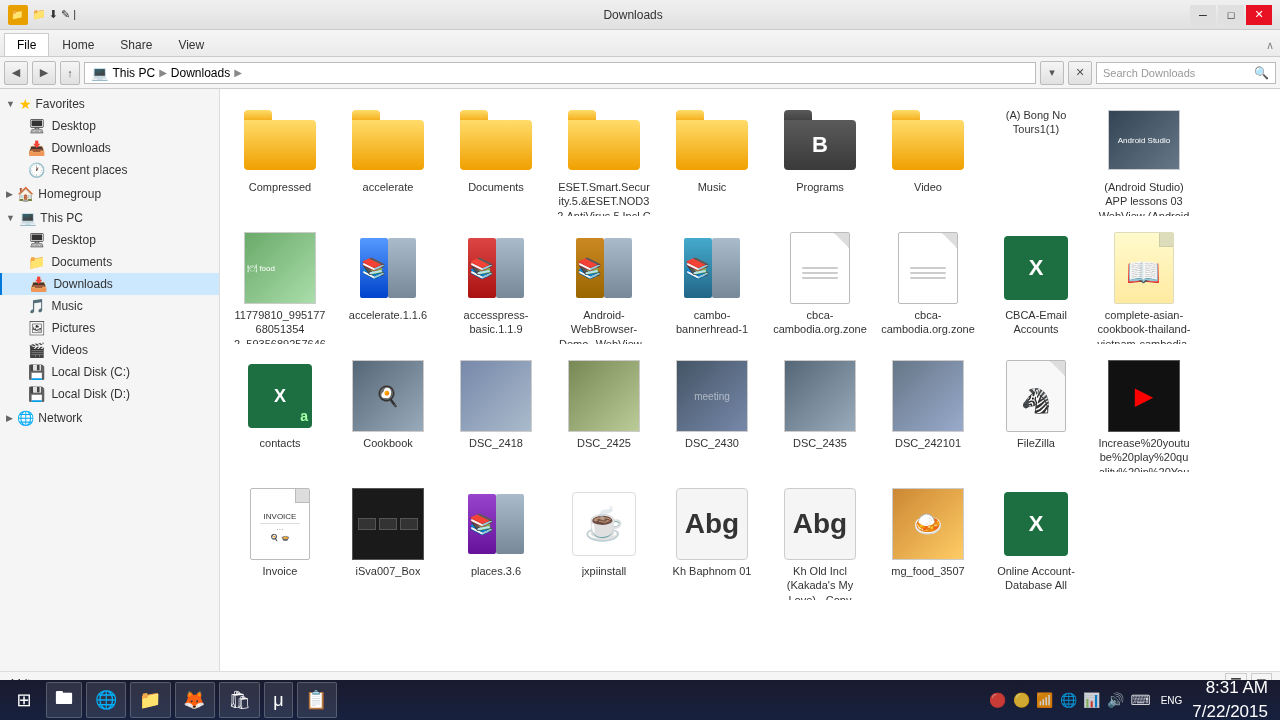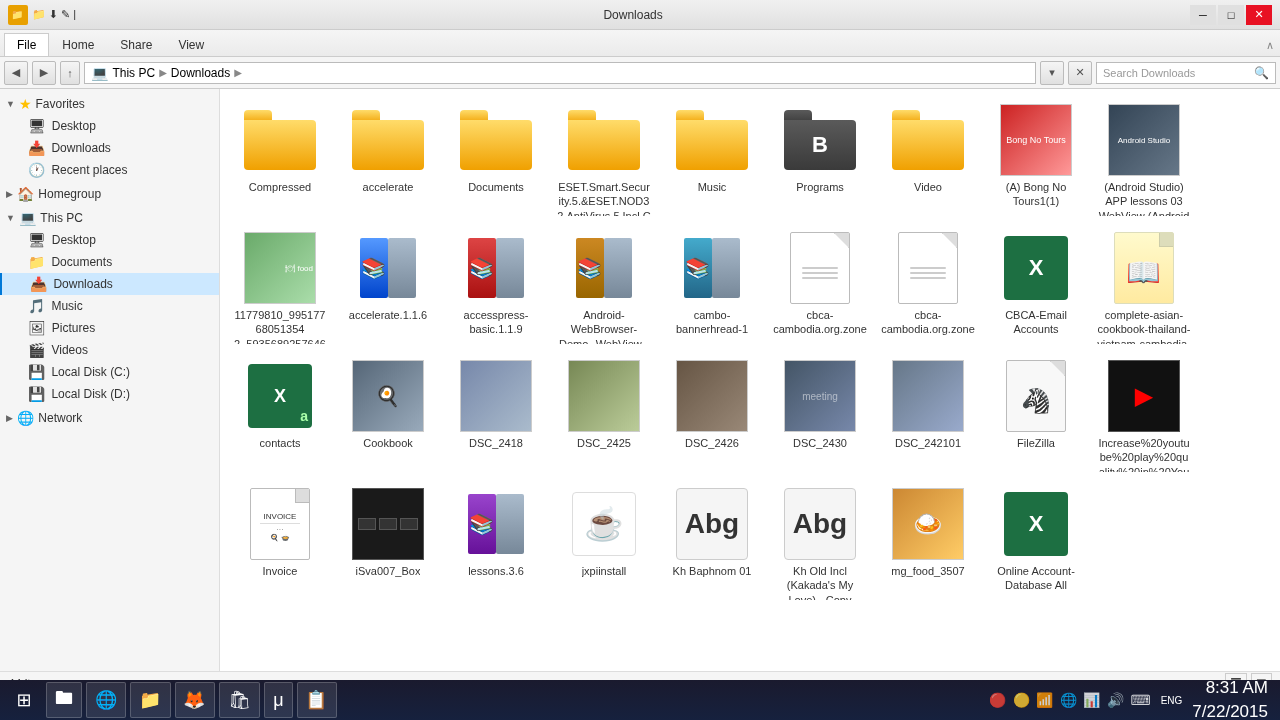--- a/index.html
+++ b/index.html
@@ -498,40 +498,35 @@
         <div class="file-thumb">
           <div class="folder-large">
             <div class="folder-tab"></div>
             <div class="folder-body"></div>
           </div>
         </div>
         <div class="file-name">Video</div>
       </div>
 
       <div class="file-item">
-        <div class="file-thumb">
-          <div style="width:72px;height:72px;background:linear-gradient(135deg,#cc2222,#ff9999);border:1px solid #ccc;display:flex;align-items:center;justify-content:center;">
-            <span style="color:white;font-size:9px;text-align:center;padding:4px;">Bong No Tours</span>
-          </div>
-        </div>
         <div class="file-name">(A) Bong No Tours1(1)</div>
       </div>
 
       <div class="file-item">
         <div class="file-thumb">
-          <div style="width:72px;height:72px;background:linear-gradient(135deg,#334455,#667788);border:1px solid #ccc;display:flex;align-items:center;justify-content:center;">
+          <div style="width:72px;height:60px;background:linear-gradient(135deg,#334455,#667788);border:1px solid #ccc;display:flex;align-items:center;justify-content:center;">
             <span style="color:white;font-size:8px;text-align:center;padding:2px;">Android Studio</span>
           </div>
         </div>
         <div class="file-name">(Android Studio) APP lessons 03 WebView (Android教学 a...</div>
       </div>
 
       <div class="file-item">
         <div class="file-thumb">
-          <div style="width:72px;height:72px;background:linear-gradient(135deg,#6aaa6a,#aaddaa);border:1px solid #ccc;display:flex;align-items:center;justify-content:flex-end;">
+          <div style="width:72px;height:72px;background:linear-gradient(135deg,#6aaa6a,#aaddaa);border:1px solid #ccc;display:flex;align-items:center;justify-content:flex-start;">
             <span style="color:white;font-size:8px;text-align:center;padding:2px;">🍽 food</span>
           </div>
         </div>
         <div class="file-name">11779810_99517768051354 2_59356892576460 54540_o</div>
       </div>
 
       <div class="file-item">
         <div class="file-thumb">
           <div style="width:64px;height:64px;position:relative;">
             <div style="width:28px;height:60px;background:linear-gradient(to bottom,#5599ff,#0044cc);border-radius:2px;position:absolute;left:4px;top:2px;display:flex;align-items:center;justify-content:center;font-size:20px;">📚</div>
@@ -640,36 +635,36 @@
         <div class="file-name">DSC_2418</div>
       </div>
 
       <div class="file-item">
         <div class="file-thumb">
           <div style="width:72px;height:72px;background:linear-gradient(135deg,#778855,#bbcc99);border:1px solid #ccc;"></div>
         </div>
         <div class="file-name">DSC_2425</div>
       </div>
 
-      <div class="file-item">
-        <div class="file-thumb">
-          <div style="width:72px;height:72px;background:linear-gradient(135deg,#665544,#998877);border:1px solid #ccc;"></div>
-        </div>
-        <div class="file-name">DSC_2426</div>
-      </div>
 
       <div class="file-item">
         <div class="file-thumb">
           <div style="width:72px;height:72px;background:linear-gradient(135deg,#445566,#7788aa);border:1px solid #ccc;display:flex;align-items:center;justify-content:center;">
             <span style="color:rgba(255,255,255,0.5);font-size:10px;">meeting</span>
           </div>
         </div>
         <div class="file-name">DSC_2430</div>
       </div>
 
+      <div class="file-item">
+        <div class="file-thumb">
+          <div style="width:72px;height:72px;background:linear-gradient(135deg,#556677,#9aabbc);border:1px solid #ccc;"></div>
+        </div>
+        <div class="file-name">DSC_2435</div>
+      </div>
 
       <div class="file-item">
         <div class="file-thumb">
           <div style="width:72px;height:72px;background:linear-gradient(135deg,#667788,#99aacc);border:1px solid #ccc;"></div>
         </div>
         <div class="file-name">DSC_242101</div>
       </div>
 
       <div class="file-item">
         <div class="file-thumb">
@@ -716,21 +711,21 @@
         <div class="file-name">iSva007_Box</div>
       </div>
 
       <div class="file-item">
         <div class="file-thumb">
           <div style="width:64px;height:64px;position:relative;">
             <div style="width:28px;height:60px;background:linear-gradient(to bottom,#9944cc,#661199);border-radius:2px;position:absolute;left:4px;top:2px;display:flex;align-items:center;justify-content:center;font-size:20px;">📚</div>
             <div style="width:28px;height:60px;background:linear-gradient(to bottom,#aabbcc,#778899);border-radius:2px;position:absolute;right:4px;top:2px;"></div>
           </div>
         </div>
-        <div class="file-name">lessons.3.6</div>
+        <div class="file-name">places.3.6</div>
       </div>
 
       <div class="file-item">
         <div class="file-thumb">
           <div style="width:64px;height:64px;background:white;border:1px solid #ddd;border-radius:4px;display:flex;align-items:center;justify-content:center;">
             <span style="font-size:32px;">☕</span>
           </div>
         </div>
         <div class="file-name">jxpiinstall</div>
       </div>

